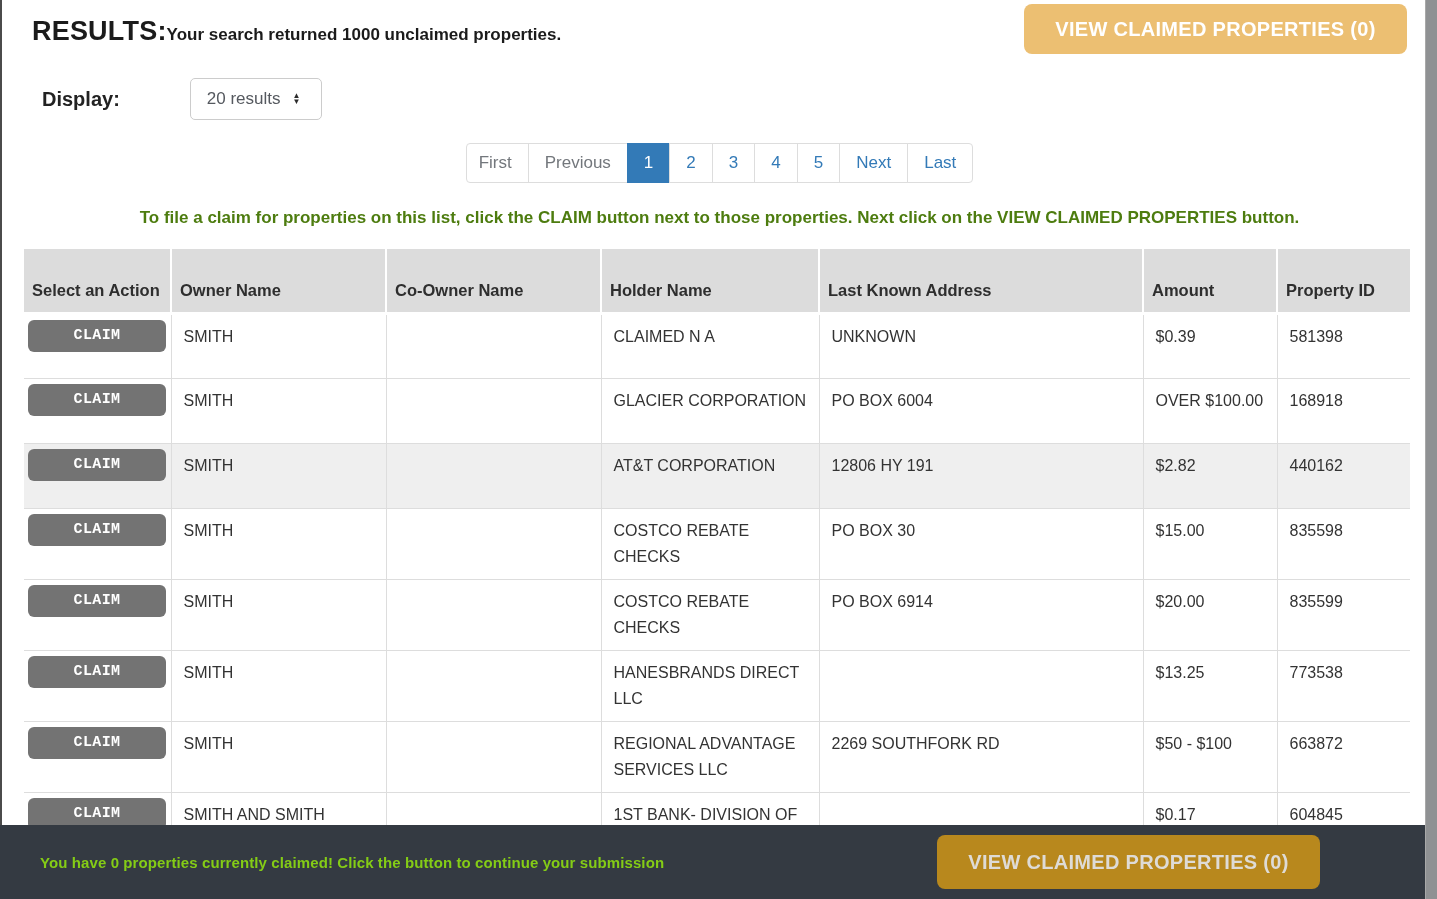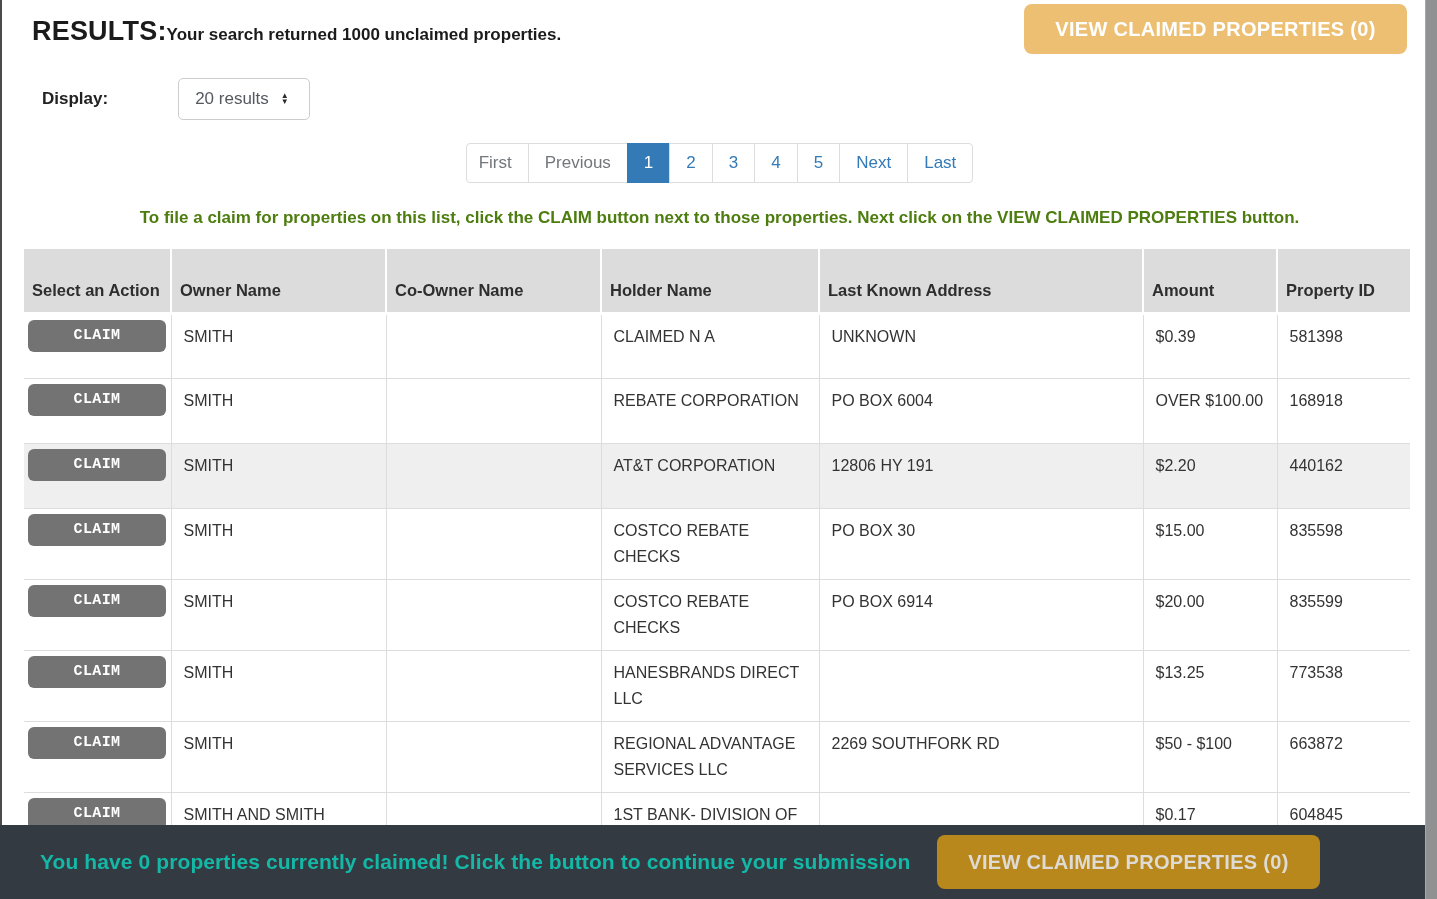--- a/index.html
+++ b/index.html
@@ -20,21 +20,21 @@
   .top-view-claimed {
     position: absolute; top: 4px; right: 30px;
     width: 383px; height: 50px;
     background: #ecbf72; border: none; border-radius: 8px;
     color: #ffffff; font-weight: bold; font-size: 20px;
     font-family: inherit; letter-spacing: 0.3px; cursor: pointer;
   }
 
   
   .display-row { margin: 31px 0 0 40px; display: flex; align-items: center; }
-  .display-label { font-size: 17px; font-weight: bold; color: #222; }
+  .display-label { font-size: 20px; font-weight: bold; color: #222; }
   .display-select {
     margin-left: 70px;
     display: inline-flex; align-items: center; gap: 12px;
     padding: 0 16px; height: 42px; min-width: 132px;
     background: #fff; border: 1px solid #ccc; border-radius: 5px;
     font-size: 17px; color: #55595f; cursor: pointer;
   }
   .select-arrows { display: inline-flex; flex-direction: column; line-height: 6px; font-size: 8px; color: #2b2b2b; }
 
   
@@ -82,21 +82,21 @@
     font-family: Liberation Mono, monospace; cursor: pointer;
   }
 
   
   .bottom-bar {
     position: fixed; left: 0; right: 12px; bottom: 0; height: 74px;
     background: #343a42; z-index: 10;
   }
   .bottom-message {
     position: absolute; left: 40px; top: 50%; transform: translateY(-50%);
-    color: #14b8a6; font-size: 21px; font-weight: bold; letter-spacing: 0.1px;
+    color: #84cc16; font-size: 15px; font-weight: bold; letter-spacing: 0.1px;
   }
   .bottom-view-claimed {
     position: absolute; right: 105px; top: 10px;
     width: 383px; height: 54px;
     background: #b8881d; border: none; border-radius: 8px;
     color: #dedbd6; font-weight: bold; font-size: 20px;
     font-family: inherit; letter-spacing: 0.3px; cursor: pointer;
   }
 
   
@@ -193,34 +193,34 @@
         <td>UNKNOWN</td>
         <td class="amount-cell">$0.39</td>
         <td>581398</td>
       </tr>
       <tr>
         <td class="claim-cell">
           <button class="claim-btn">CLAIM</button>
         </td>
         <td>SMITH</td>
         <td></td>
-        <td>REBATE CORPORATION</td>
+        <td>GLACIER CORPORATION</td>
         <td>PO BOX 6004</td>
         <td class="amount-cell">OVER $100.00</td>
         <td>168918</td>
       </tr>
       <tr class="hl">
         <td class="claim-cell">
           <button class="claim-btn">CLAIM</button>
         </td>
         <td>SMITH</td>
         <td></td>
         <td>AT&amp;T CORPORATION</td>
         <td>12806 HY 191</td>
-        <td class="amount-cell">$2.20</td>
+        <td class="amount-cell">$2.82</td>
         <td>440162</td>
       </tr>
       <tr>
         <td class="claim-cell">
           <button class="claim-btn">CLAIM</button>
         </td>
         <td>SMITH</td>
         <td></td>
         <td>COSTCO REBATE CHECKS</td>
         <td>PO BOX 30</td>

